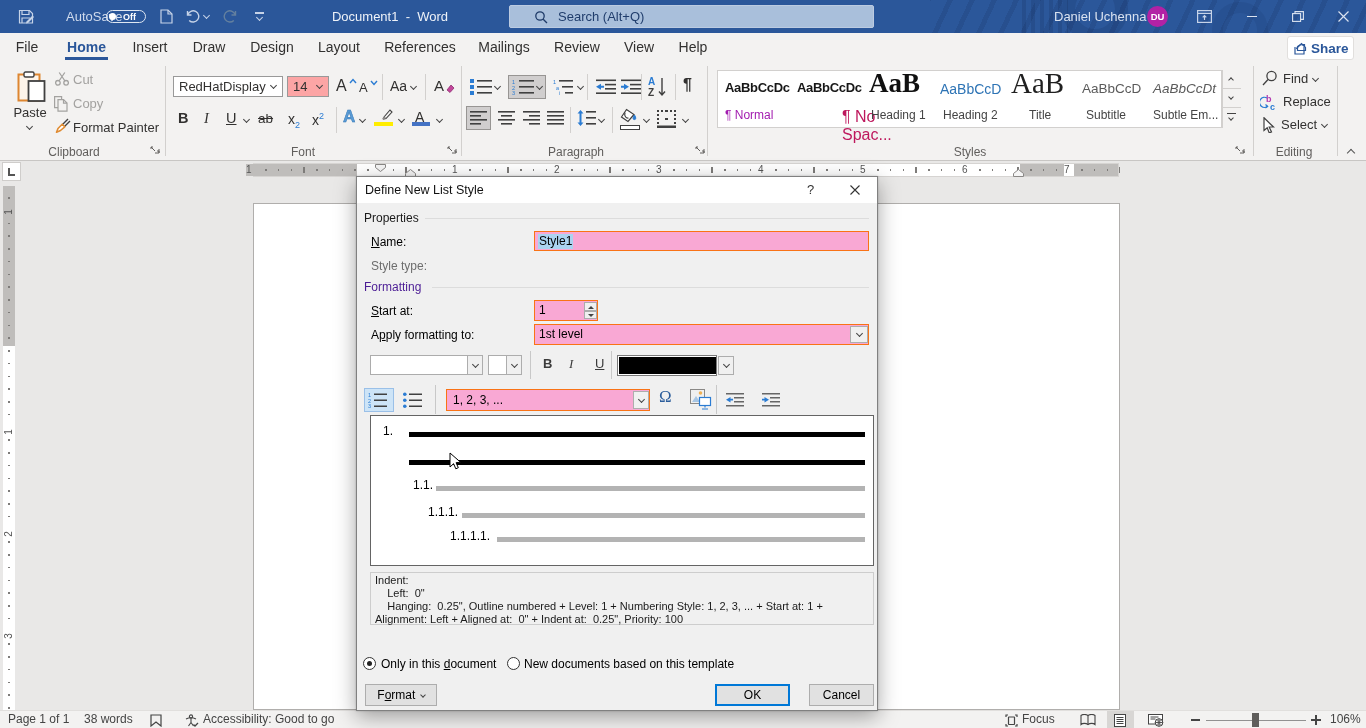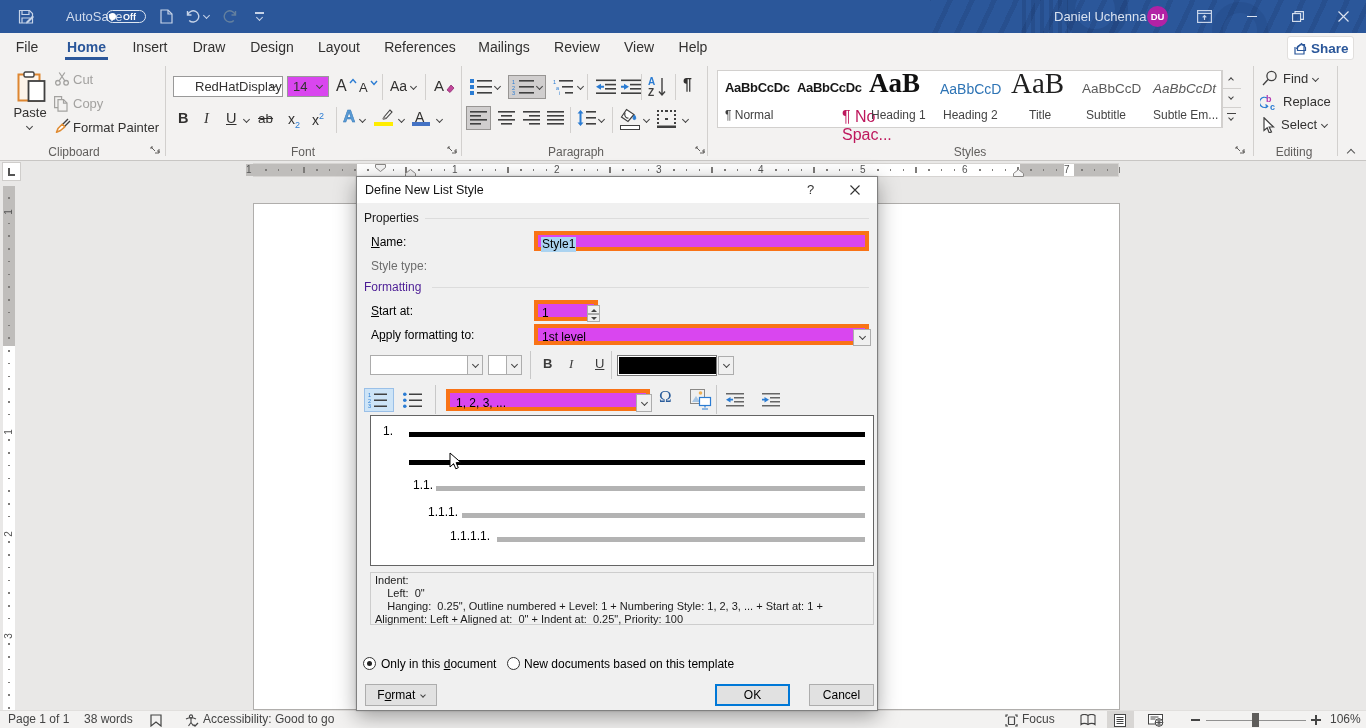--- a/index.html
+++ b/index.html
@@ -16,21 +16,21 @@
 #titlebar { position:absolute; left:0; top:0; width:1366px; height:33px; background:#2b579a; overflow:hidden; }
 
 #tabrow { position:absolute; left:0; top:33px; width:1366px; height:29px; background:#f3f2f1; }
 .tab { position:absolute; top:0; height:29px; line-height:29px; font-size:14px; color:#323130; text-align:center; }
 
 #ribbon { position:absolute; left:0; top:62px; width:1366px; height:99px; background:#f3f2f1; border-bottom:1px solid #c8c6c4; }
 
 #docarea { position:absolute; left:0; top:161px; width:1366px; height:549px; background:#e9e8e7; }
 
 #dialog { position:absolute; left:356px; top:176px; width:522px; height:535px; background:#f0f0f0; border:1px solid #808080; box-shadow:0 6px 20px rgba(0,0,0,0.35), 0 0 2px rgba(0,0,0,0.2); font-size:12px; color:#000; z-index:50; }
-.w32input { position:absolute; background:#d946ef; border:4px solid #f97316; }
+.w32input { position:absolute; background:#f9a8d4; border:1px solid #f97316; }
 .w32combo-btn { position:absolute; background:#f0f0f0; border:1px solid #adadad; display:flex; align-items:center; justify-content:center; }
 .btn { position:absolute; background:#e1e1e1; border:1px solid #adadad; font-size:12px; text-align:center; color:#000; }
 
 #statusbar { position:absolute; left:0; top:710px; width:1366px; height:18px; background:#f3f2f1; border-top:1px solid #e1dfdd; font-size:12px; color:#444; }
 .st { position:absolute; top:0; height:18px; line-height:17px; }
 </style>
 </head>
 <body>
 <div id="titlebar">
 
@@ -65,21 +65,29 @@
   <span class="chv abs" style="left:204px;top:13px;border-color:#c6d3e8;"></span>
 
   <svg class="abs" style="left:222px;top:10px" width="15" height="13" viewBox="0 0 15 13" fill="none" stroke="#64809f" stroke-width="1.4">
     <path d="M13.5 1 v4 h-4"></path>
       <path d="M13.2 4.8 A5.6 5.6 0 1 0 11.8 10.4"></path>
   </svg>
 
   <div class="abs" style="left:255px;top:12px;width:9px;height:1.5px;background:#c6d3e8;"></div>
   <span class="chv abs" style="left:257px;top:15px;border-color:#c6d3e8;"></span>
 
-
+  <div class="abs" style="left:290px;top:0;width:200px;height:33px;line-height:33px;font-size:13px;color:#eef2f8;text-align:center;">Document1&nbsp; -&nbsp; Word</div>
+
+  <div class="abs" style="left:509px;top:5px;width:365px;height:23px;background:#a9bfdb;border:1px solid #bccbe1;border-radius:2px;">
+    <svg class="abs" style="left:24px;top:4px" width="14" height="14" viewBox="0 0 14 14" fill="none" stroke="#1e3a68" stroke-width="1.3">
+      <circle cx="6" cy="6" r="4.2"></circle>
+        <path d="M9.2 9.2 L13 13"></path>
+    </svg>
+    <div class="abs" style="left:48px;top:0;height:21px;line-height:21px;font-size:13px;color:#203d6c;">Search (Alt+Q)</div>
+  </div>
 
   <div class="abs" style="left:1054px;top:0;height:33px;line-height:33px;font-size:13px;color:#d9e2f0;">Daniel Uchenna</div>
   <div class="abs" style="left:1147px;top:6px;width:21px;height:21px;border-radius:50%;background:#b222a5;color:#fff;font-size:9.5px;font-weight:bold;text-align:center;line-height:21px;">DU</div>
   <svg class="abs" style="left:1197px;top:10px" width="15" height="13" viewBox="0 0 15 13" fill="none" stroke="#c6d3e8" stroke-width="1.2">
     <rect x="0.6" y="0.6" width="13.8" height="11.8"></rect>
       <path d="M0.6 3.4 h13.8"></path>
       <path d="M7.5 10 v-4 M5.7 7.4 l1.8-1.8 1.8 1.8"></path>
   </svg>
   <div class="abs" style="left:1247px;top:16px;width:10px;height:1.3px;background:#dbe3f0;"></div>
   <svg class="abs" style="left:1292px;top:11px" width="12" height="11" viewBox="0 0 12 11" fill="none" stroke="#dbe3f0" stroke-width="1.1">
@@ -148,24 +156,24 @@
   </svg>
   <div class="abs" style="left:73px;top:58px;font-size:13px;color:#323130;">Format Painter</div>
   <div class="launch" style="left:150px;top:84px;">
       <svg width="10" height="10" viewBox="0 0 10 10" fill="none" stroke="#605e5c" stroke-width="1">
         <path d="M1 3 V1 h2 M1 1 l4 4 M7 5 h2 v2 M9 3 v4 h-4"></path>
       </svg>
     </div>
 
   <div class="glabel" style="left:273px;top:83px;width:60px;">Font</div>
   <div class="abs" style="left:173px;top:14px;width:110px;height:21px;background:#fff;border:1px solid #999;">
-    <div class="abs" style="left:5px;top:0;height:29px;line-height:19px;font-size:13px;color:#323130;margin-left:16px;">RedHatDisplay</div>
+    <div class="abs" style="left:5px;top:0;height:29px;line-height:19px;font-size:13px;color:#323130;">RedHatDisplay</div>
     <span class="chv abs" style="left:97px;top:6px;"></span>
   </div>
-  <div class="abs" style="left:287px;top:14px;width:42px;height:21px;background:#d946ef;border:1px solid #999;">
+  <div class="abs" style="left:287px;top:14px;width:42px;height:21px;background:#fca5a5;border:1px solid #999;">
     <div class="abs" style="left:5px;top:0;height:19px;line-height:19px;font-size:13px;color:#323130;">14</div>
     <span class="chv abs" style="left:29px;top:6px;"></span>
   </div>
 
   <div class="abs" style="left:336px;top:15px;font-size:16px;color:#323130;">A</div>
   <svg class="abs" style="left:349px;top:16px" width="8" height="6" viewBox="0 0 8 6" fill="none" stroke="#2b7cd3" stroke-width="1.4">
       <path d="M1 5 L4 1.5 L7 5"></path>
     </svg>
   <div class="abs" style="left:359px;top:18px;font-size:13px;color:#323130;">A</div>
   <svg class="abs" style="left:370px;top:18px" width="8" height="6" viewBox="0 0 8 6" fill="none" stroke="#2b7cd3" stroke-width="1.4">
@@ -329,21 +337,21 @@
   <span class="chv abs" style="left:683px;top:55px;"></span>
   <div class="launch" style="left:695px;top:84px;">
       <svg width="10" height="10" viewBox="0 0 10 10" fill="none" stroke="#605e5c" stroke-width="1">
         <path d="M1 3 V1 h2 M1 1 l4 4 M7 5 h2 v2 M9 3 v4 h-4"></path>
       </svg>
     </div>
 
   <div class="glabel" style="left:930px;top:83px;width:80px;">Styles</div>
   <div class="abs" style="left:717px;top:8px;width:505px;height:58px;background:#fff;border:1px solid #d2d0ce;"></div>
   <div class="abs" style="left:725px;top:18px;width:66px;font-size:13px;color:#171717;font-weight:bold;letter-spacing:-0.3px;">AaBbCcDc</div>
-  <div class="abs" style="left:725px;top:46px;width:66px;font-size:12px;color:#404040;">¶ Normal</div>
+  <div class="abs" style="left:725px;top:46px;width:66px;font-size:12px;color:#a21caf;">¶ Normal</div>
   <div class="abs" style="left:797px;top:18px;width:66px;font-size:13px;color:#171717;font-weight:bold;letter-spacing:-0.3px;">AaBbCcDc</div>
   <div class="abs" style="left:842px;top:46px;width:70px;font-size:16px;color:#be185d;">¶ No Spac...</div>
   <div class="abs" style="left:869px;top:6px;width:66px;font-size:27px;color:#101010;font-weight:bold;font-family:'Liberation Serif',serif;">AaB</div>
   <div class="abs" style="left:871px;top:46px;width:66px;font-size:12px;color:#444;">Heading 1</div>
   <div class="abs" style="left:940px;top:19px;width:70px;font-size:14px;color:#2e74b5;">AaBbCcD</div>
   <div class="abs" style="left:943px;top:46px;width:66px;font-size:12px;color:#444;">Heading 2</div>
   <div class="abs" style="left:1011px;top:5px;width:66px;font-size:29px;color:#202020;font-family:'Liberation Serif',serif;">AaB</div>
   <div class="abs" style="left:1029px;top:46px;width:66px;font-size:12px;color:#444;">Title</div>
   <div class="abs" style="left:1082px;top:19px;width:70px;font-size:13.5px;color:#5a5a5a;">AaBbCcD</div>
   <div class="abs" style="left:1086px;top:46px;width:66px;font-size:12px;color:#444;">Subtitle</div>

